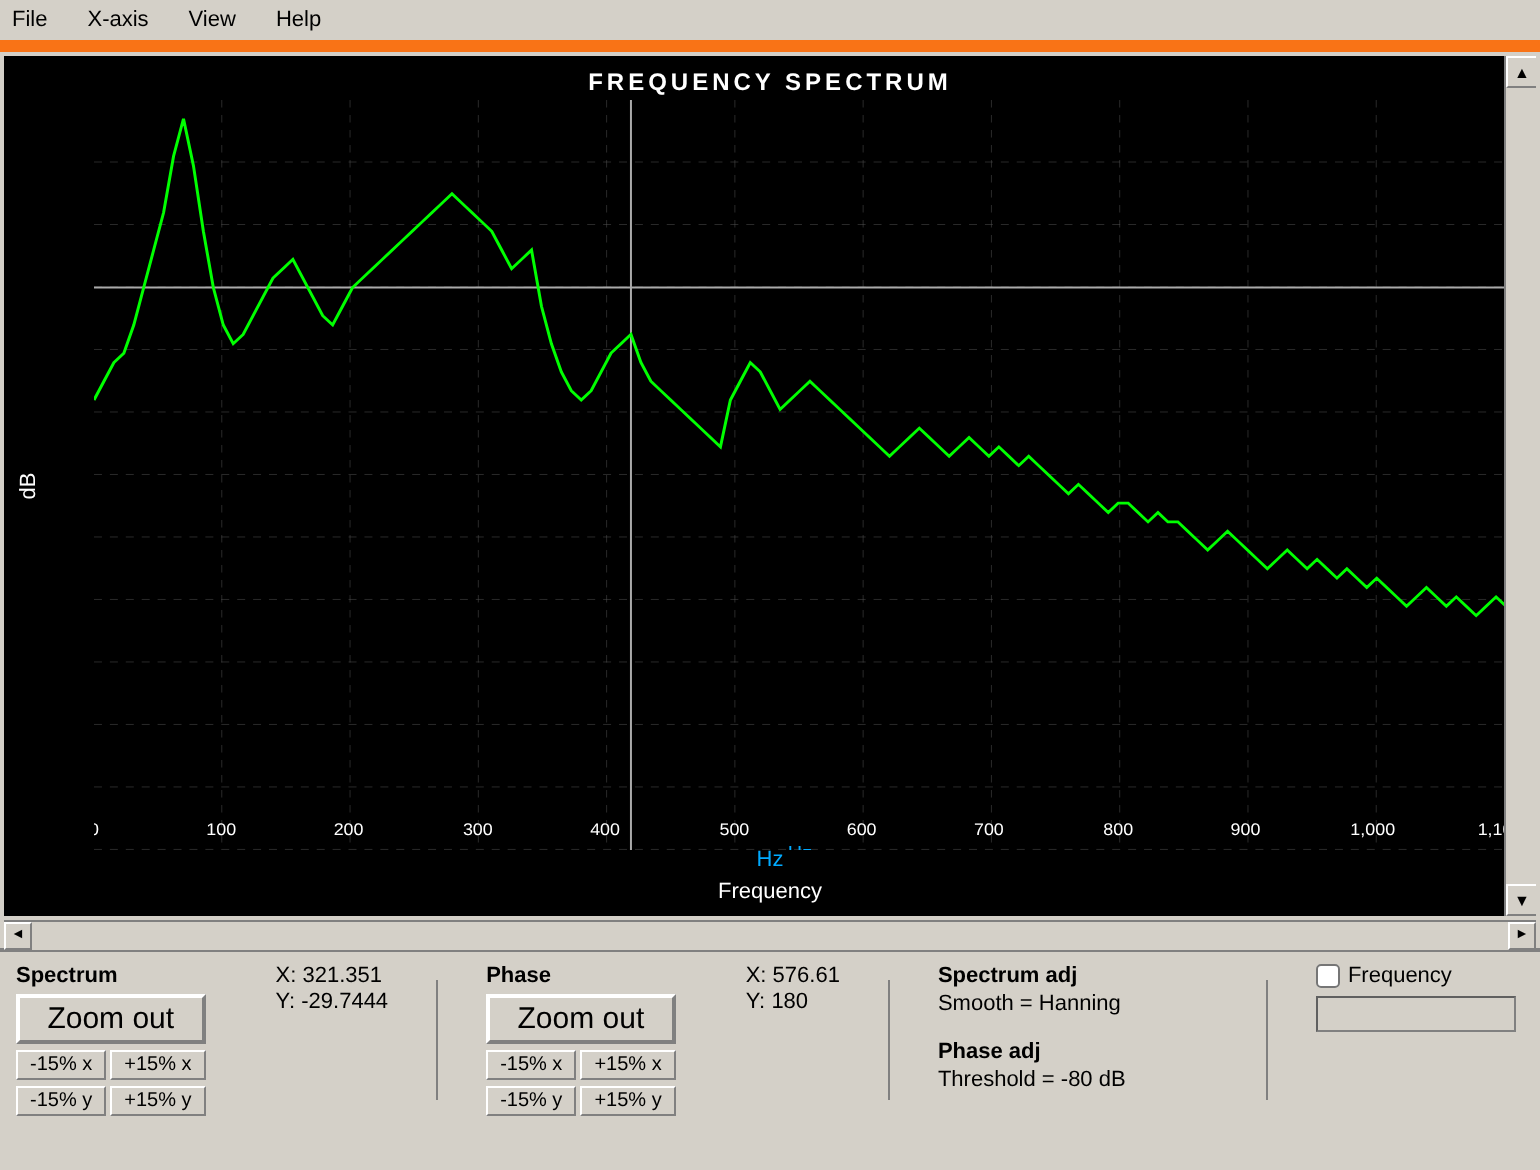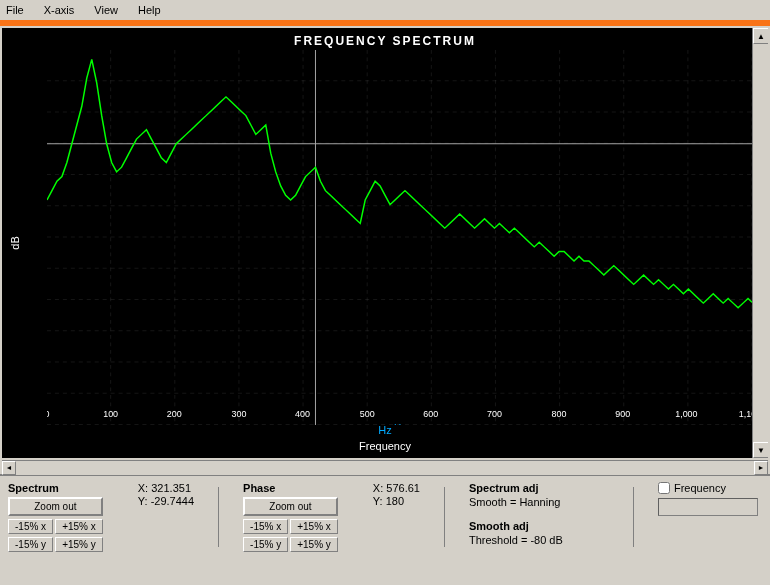--- a/index.html
+++ b/index.html
@@ -128,21 +128,21 @@
     }
 
     .zoom-btn {
       background: #d4d0c8;
       border: 2px solid;
       border-top-color: #ffffff;
       border-left-color: #ffffff;
       border-bottom-color: #808080;
       border-right-color: #808080;
       padding: 2px 10px;
-      font-size: 10px;
+      font-size: 15px;
       cursor: pointer;
     }
 
     .xy-values {
       display: flex;
       flex-direction: column;
       gap: 1px;
       margin-left: 19px;
     }
     .xy-line {
@@ -512,21 +512,21 @@
         <span>180</span>
       </div>
     </div>
 
     <div class="divider-v"></div>
 
     <div class="spectrum-adj">
       <div class="section-label">Spectrum adj</div>
       <div>Smooth = Hanning</div>
       <div style="height:8px;"></div>
-      <div class="section-label">Smooth adj</div>
+      <div class="section-label">Phase adj</div>
       <div>Threshold = -80 dB</div>
     </div>
 
     <div class="divider-v"></div>
 
     <div class="interlock-section">
       <div class="checkbox-row">
         <input type="checkbox" id="interlock-cb" style="">
         <label for="interlock-cb">Frequency</label>
       </div>

